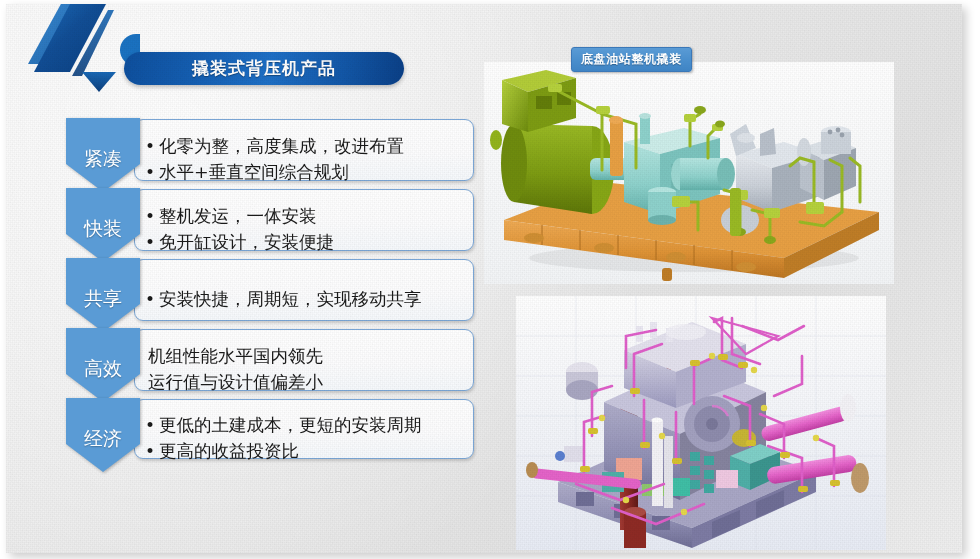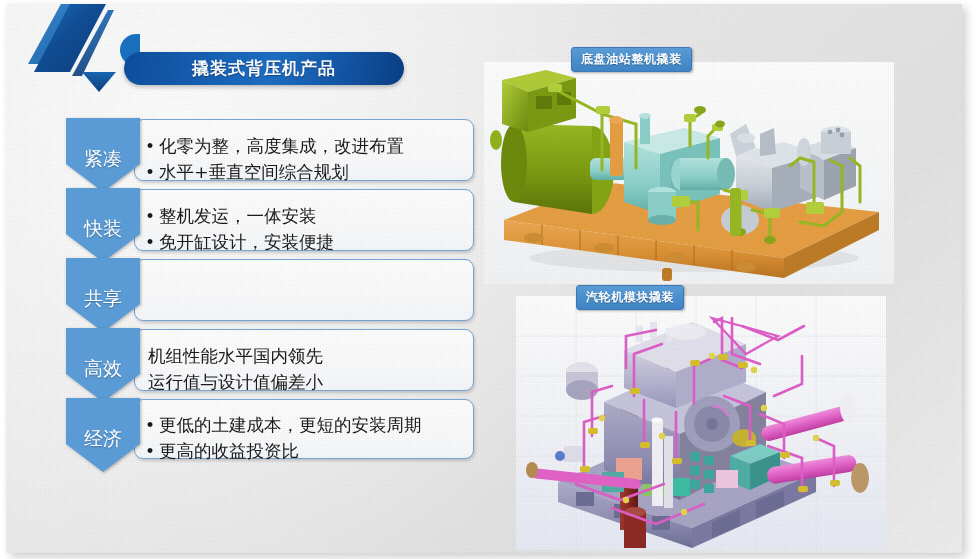--- a/index.html
+++ b/index.html
@@ -158,20 +158,21 @@
     </div>
 
     <div class="frow">
       <div class="chev">
         <svg width="74" height="88" viewBox="0 0 74 88">
           <polygon points="0,0 74,0 74,46 37,74 0,46" fill="#5a9bd5"></polygon>
         </svg>
         <span class="lbl">共享</span>
       </div>
       <div class="fbox">
+        <div class="fline bul">安装快捷，周期短，实现移动共享</div>
       </div>
     </div>
 
     <div class="frow">
       <div class="chev">
         <svg width="74" height="88" viewBox="0 0 74 88">
           <polygon points="0,0 74,0 74,46 37,74 0,46" fill="#5a9bd5"></polygon>
         </svg>
         <span class="lbl">高效</span>
       </div>
@@ -507,18 +508,15 @@
           <circle cx="300" cy="142" r="3.2"></circle>
         <circle cx="110" cy="204" r="3.2"></circle>
           <circle cx="168" cy="216" r="3.2"></circle>
       </g>
 
       <g stroke="#e05fca" stroke-width="2.2" fill="none">
         <path d="M196,22 L262,40 L230,58 Z"></path>
       </g>
     </svg>
   </div>
-  <div class="cap" id="cap-bot">
-    <span class="t">汽轮机模块撬装</span>
-  </div>
 
   <div id="grain"></div>
 </div>
 
 </body></html>

